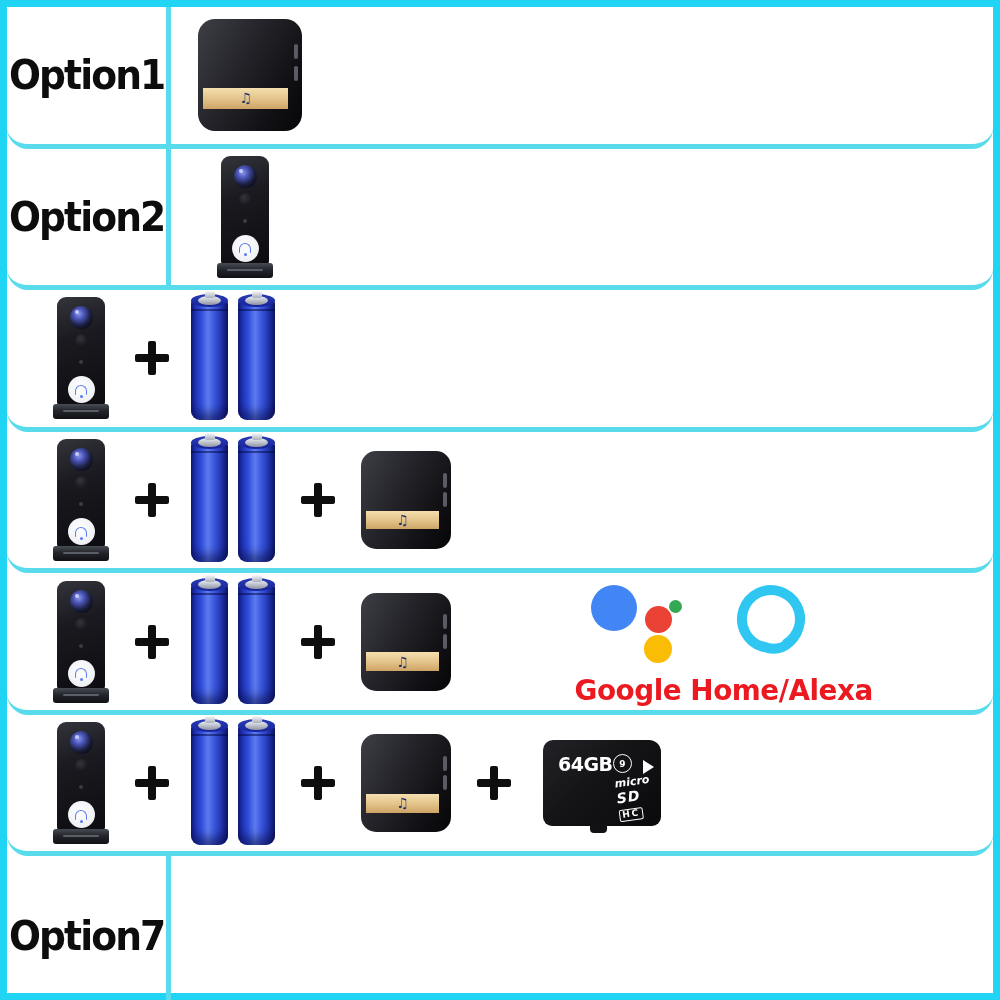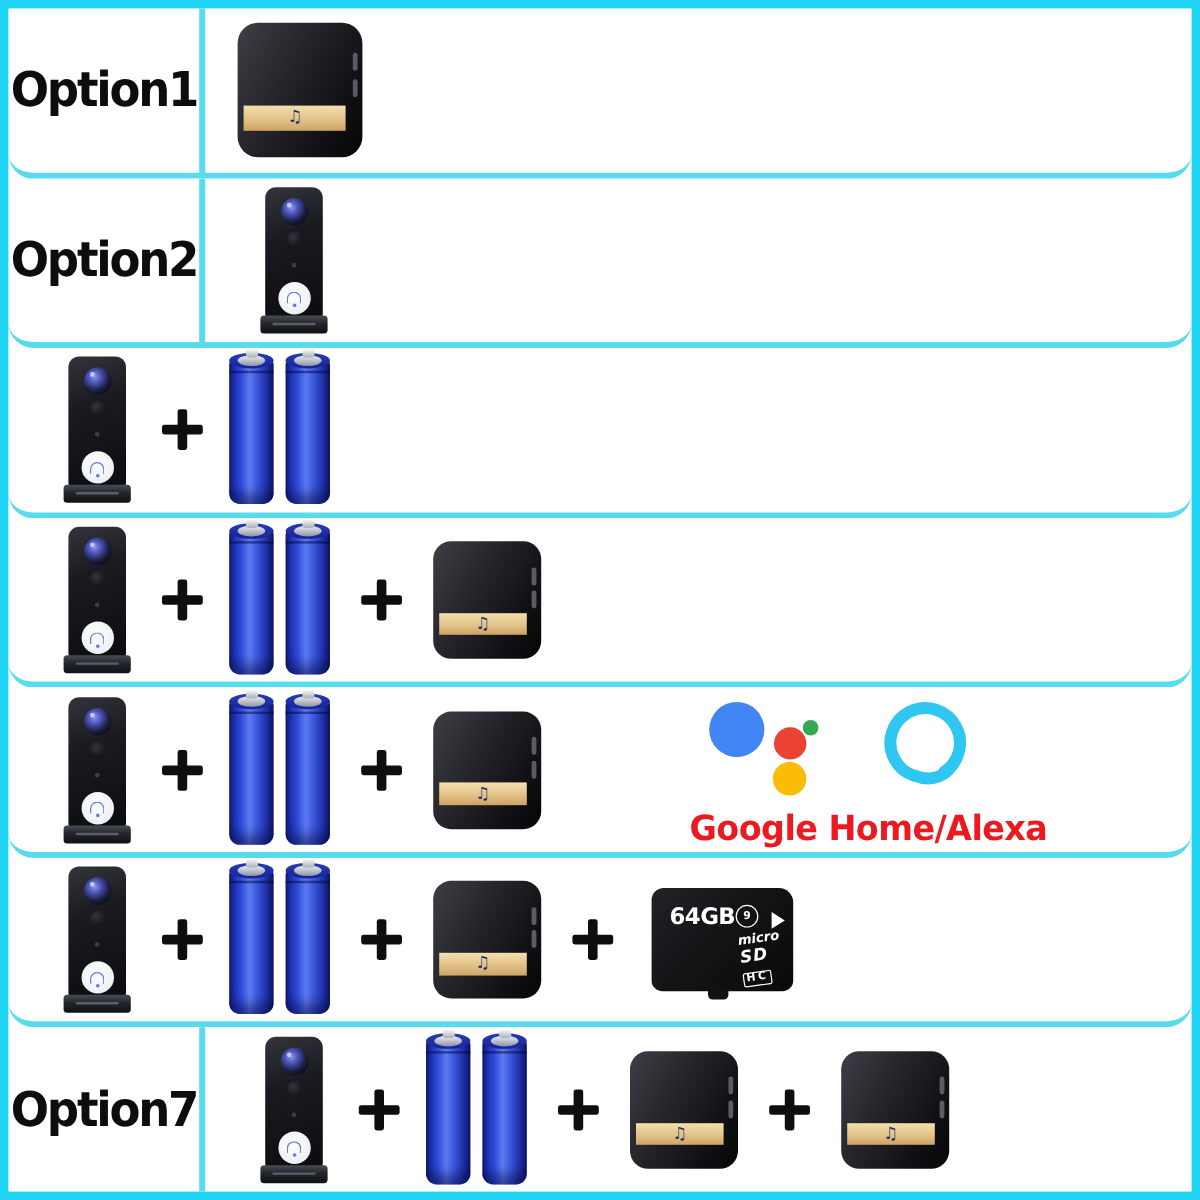--- a/index.html
+++ b/index.html
@@ -1,20 +1,20 @@
 <!DOCTYPE html>
 <html><head>
 <meta charset="utf-8">
 <style>
   html,body{margin:0;padding:0;background:#ffffff;}
   .canvas{position:relative;width:1000px;height:1000px;background:#ffffff;overflow:hidden;
           font-family:"DejaVu Sans","Liberation Sans",sans-serif;}
   .board{position:absolute;inset:0;border:7px solid #1fd5f3;display:flex;flex-direction:column;background:#fff;}
   .row{flex:1;display:flex;border-bottom:5px solid #58dbec;min-height:0;border-radius:21px;}
-  .row:last-child{border-bottom:none;}
+  .row:last-child{border-bottom:none;flex-direction:column;}
   .label-cell{width:159px;flex:0 0 159px;border-right:5px solid #58dbec;display:flex;align-items:center;justify-content:center;}
   .option-label{font-weight:800;font-size:40px;letter-spacing:-2px;color:#0d0d0d;transform:scaleX(.94);white-space:nowrap;}
   .content{flex:1;display:flex;align-items:center;position:relative;min-width:0;}
 
   
   .plus{position:relative;width:34px;height:34px;flex:0 0 auto;}
   .plus::before{content:"";position:absolute;left:0;right:0;top:13px;height:8px;background:#0e0e0e;border-radius:2px;}
   .plus::after{content:"";position:absolute;top:0;bottom:0;left:13px;width:8px;background:#0e0e0e;border-radius:2px;}
 
   

